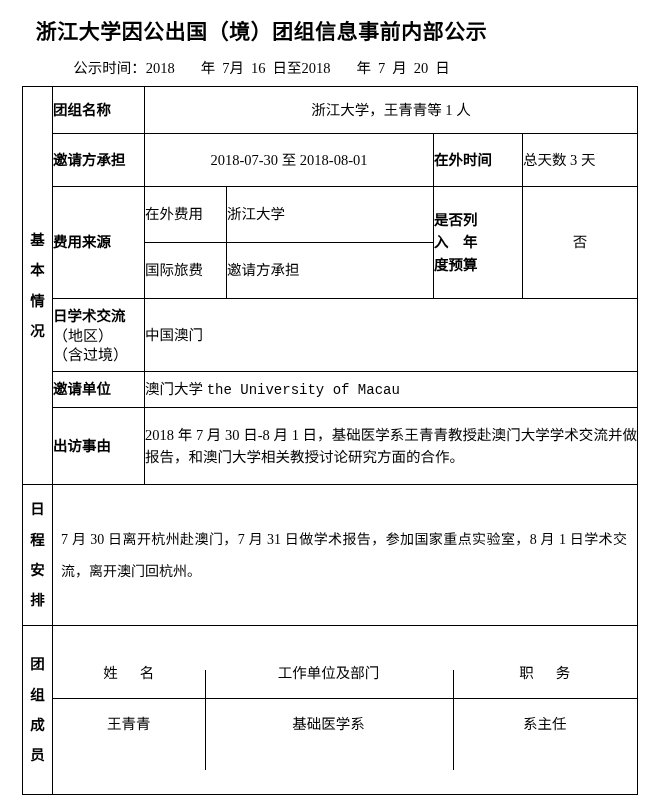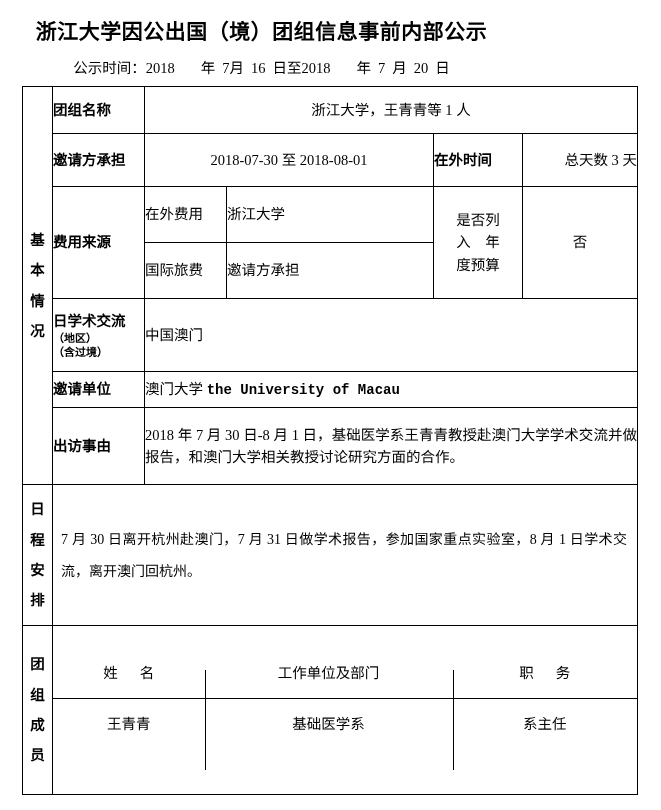--- a/index.html
+++ b/index.html
@@ -82,54 +82,53 @@
 
   
   .klabel {
     font-family: "Liberation Sans", "DejaVu Sans", sans-serif;
     font-weight: bold;
     font-size: 15px;
     text-align: left;
   }
   .klabel .sub {
     display: block;
-    font-size: 11px;
-    font-weight: bold;
+    font-size: 15px;
+    font-weight: normal;
     line-height: 1.25;
   }
   .klabel .main { display: block; }
 
   .val {
     font-family: "Liberation Serif", "DejaVu Serif", serif;
     font-size: 14.5px;
     padding: 0 8px;
   }
   .val-center { text-align: center; }
   .val-left   { text-align: left; }
 
-  .mono { font-family: "Liberation Mono", "DejaVu Sans Mono", monospace; font-size: 14px; font-weight: bold; }
+  .mono { font-family: "Liberation Mono", "DejaVu Sans Mono", monospace; font-size: 14px; }
 
   .small-val {
     font-size: 13px;
-    text-align: right;
+    text-align: left;
   }
 
   .para {
     font-size: 14px;
     line-height: 32px;
     text-align: justify;
     padding: 4px 10px 4px 8px;
   }
 
   
   .stack3 {
     font-family: "Liberation Sans", "DejaVu Sans", sans-serif;
-    font-weight: normal;
-    font-size: 15px;
-    text-align: center;
+    font-weight: bold;
+    font-size: 15px;
     line-height: 30px;
   }
   .stack3 i { font-style: normal; display: block; }
 
   
   .members {
     position: relative;
     height: 146px;
   }
   .members .mrow {

